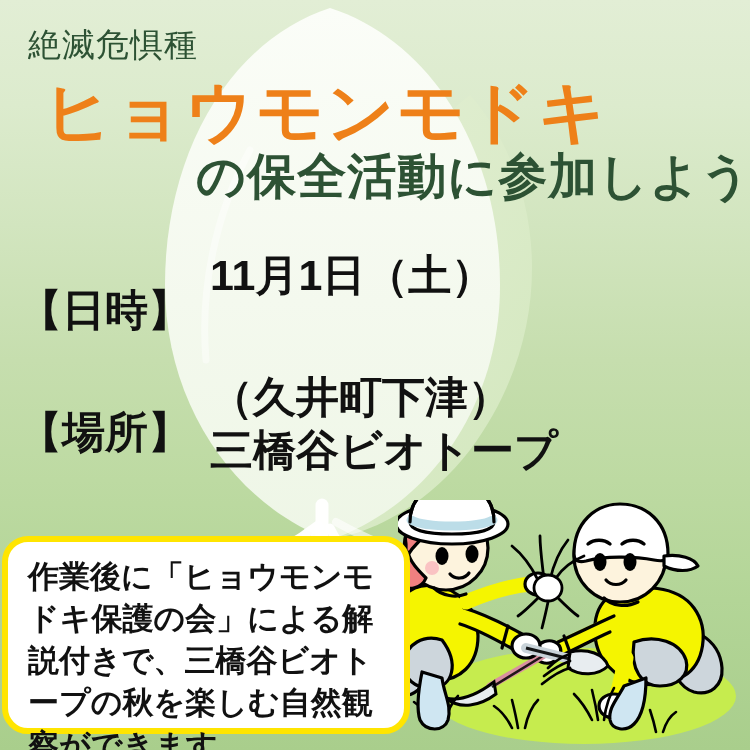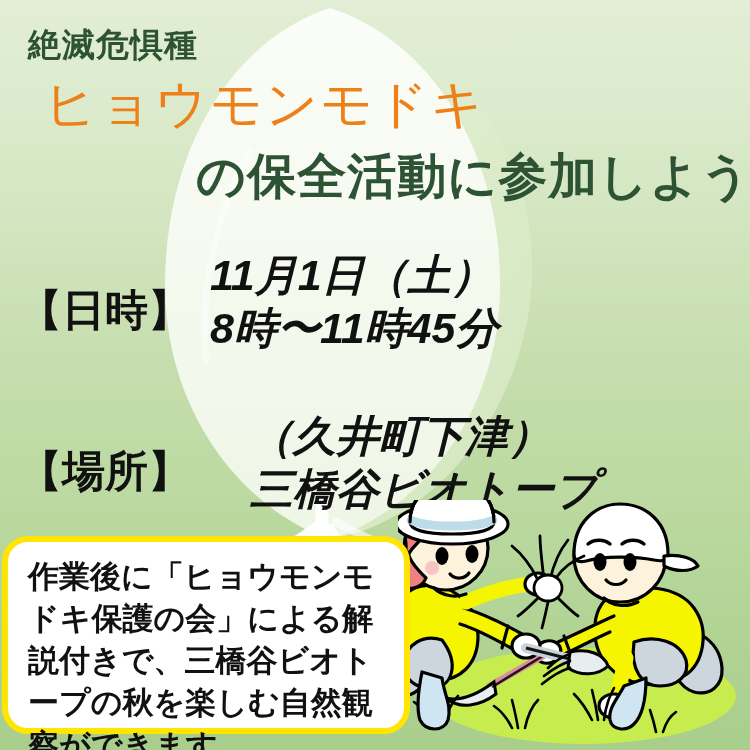--- a/index.html
+++ b/index.html
@@ -26,67 +26,67 @@
   
   .leaf-layer {
     position:absolute; inset:0;
     width:750px; height:750px;
     pointer-events:none;
   }
 
   
   .kicker {
     position:absolute; left:28px; top:28px;
-    font-size:33px; font-weight:bold;
+    font-size:33px; font-weight:normal;
     color:#2d5234;
     letter-spacing:1px;
     line-height:1;
     white-space:nowrap;
   }
   .title-main {
     position:absolute; left:44px; top:78px;
-    font-size:52px; font-weight:normal;
+    font-size:67px; font-weight:bold;
     color:#ee8019;
     letter-spacing:2px;
     line-height:1;
     white-space:nowrap;
   }
   .title-sub {
     position:absolute; left:196px; top:152px;
     font-size:49px; font-weight:bold;
     color:#2d5234;
     letter-spacing:1px;
     line-height:1;
     white-space:nowrap;
   }
 
   
   .info-block { position:absolute; left:0; top:250px; width:696px; }
   .info-row {
     position:relative;
     display:flex; align-items:flex-start;
   }
-  .info-row + .info-row { margin-top:56px;gap:40px; }
+  .info-row + .info-row { margin-top:39px; }
   .info-label {
     width:210px;
     flex:0 0 210px;
     text-align:center;
     font-size:43px; font-weight:bold;
     color:#111;
     line-height:1.05;
     white-space:nowrap;
   }
   .info-label.shift { padding-top:38px; }
   .info-values {
     font-size:43px; font-weight:bold;
     color:#111;
     line-height:1.18;
     white-space:nowrap;
   }
-  .info-values div { margin-bottom:2px;font-style:italic; }
+  .info-values div { margin-bottom:2px; }
 
   
   .bubble {
     position:absolute;
     left:2px; top:536px;
     width:408px; height:198px;
     background:#ffffff;
     border:6px solid #ffe500;
     border-radius:26px;
     z-index:6;
@@ -148,21 +148,20 @@
   <div class="title-main">ヒョウモンモドキ</div>
 
   <div class="title-sub">の保全活動に参加しよう！</div>
 
   <div class="info-block">
 
     <div class="info-row">
       <div class="info-label shift">【日時】</div>
       <div class="info-values">
         <div>11月1日（土）</div>
-        <div>8時〜11時45分</div>
       </div>
     </div>
 
     <div class="info-row">
       <div class="info-label shift">【場所】</div>
       <div class="info-values">
         <div>（久井町下津）</div>
         <div>三橋谷ビオトープ</div>
       </div>
     </div>

